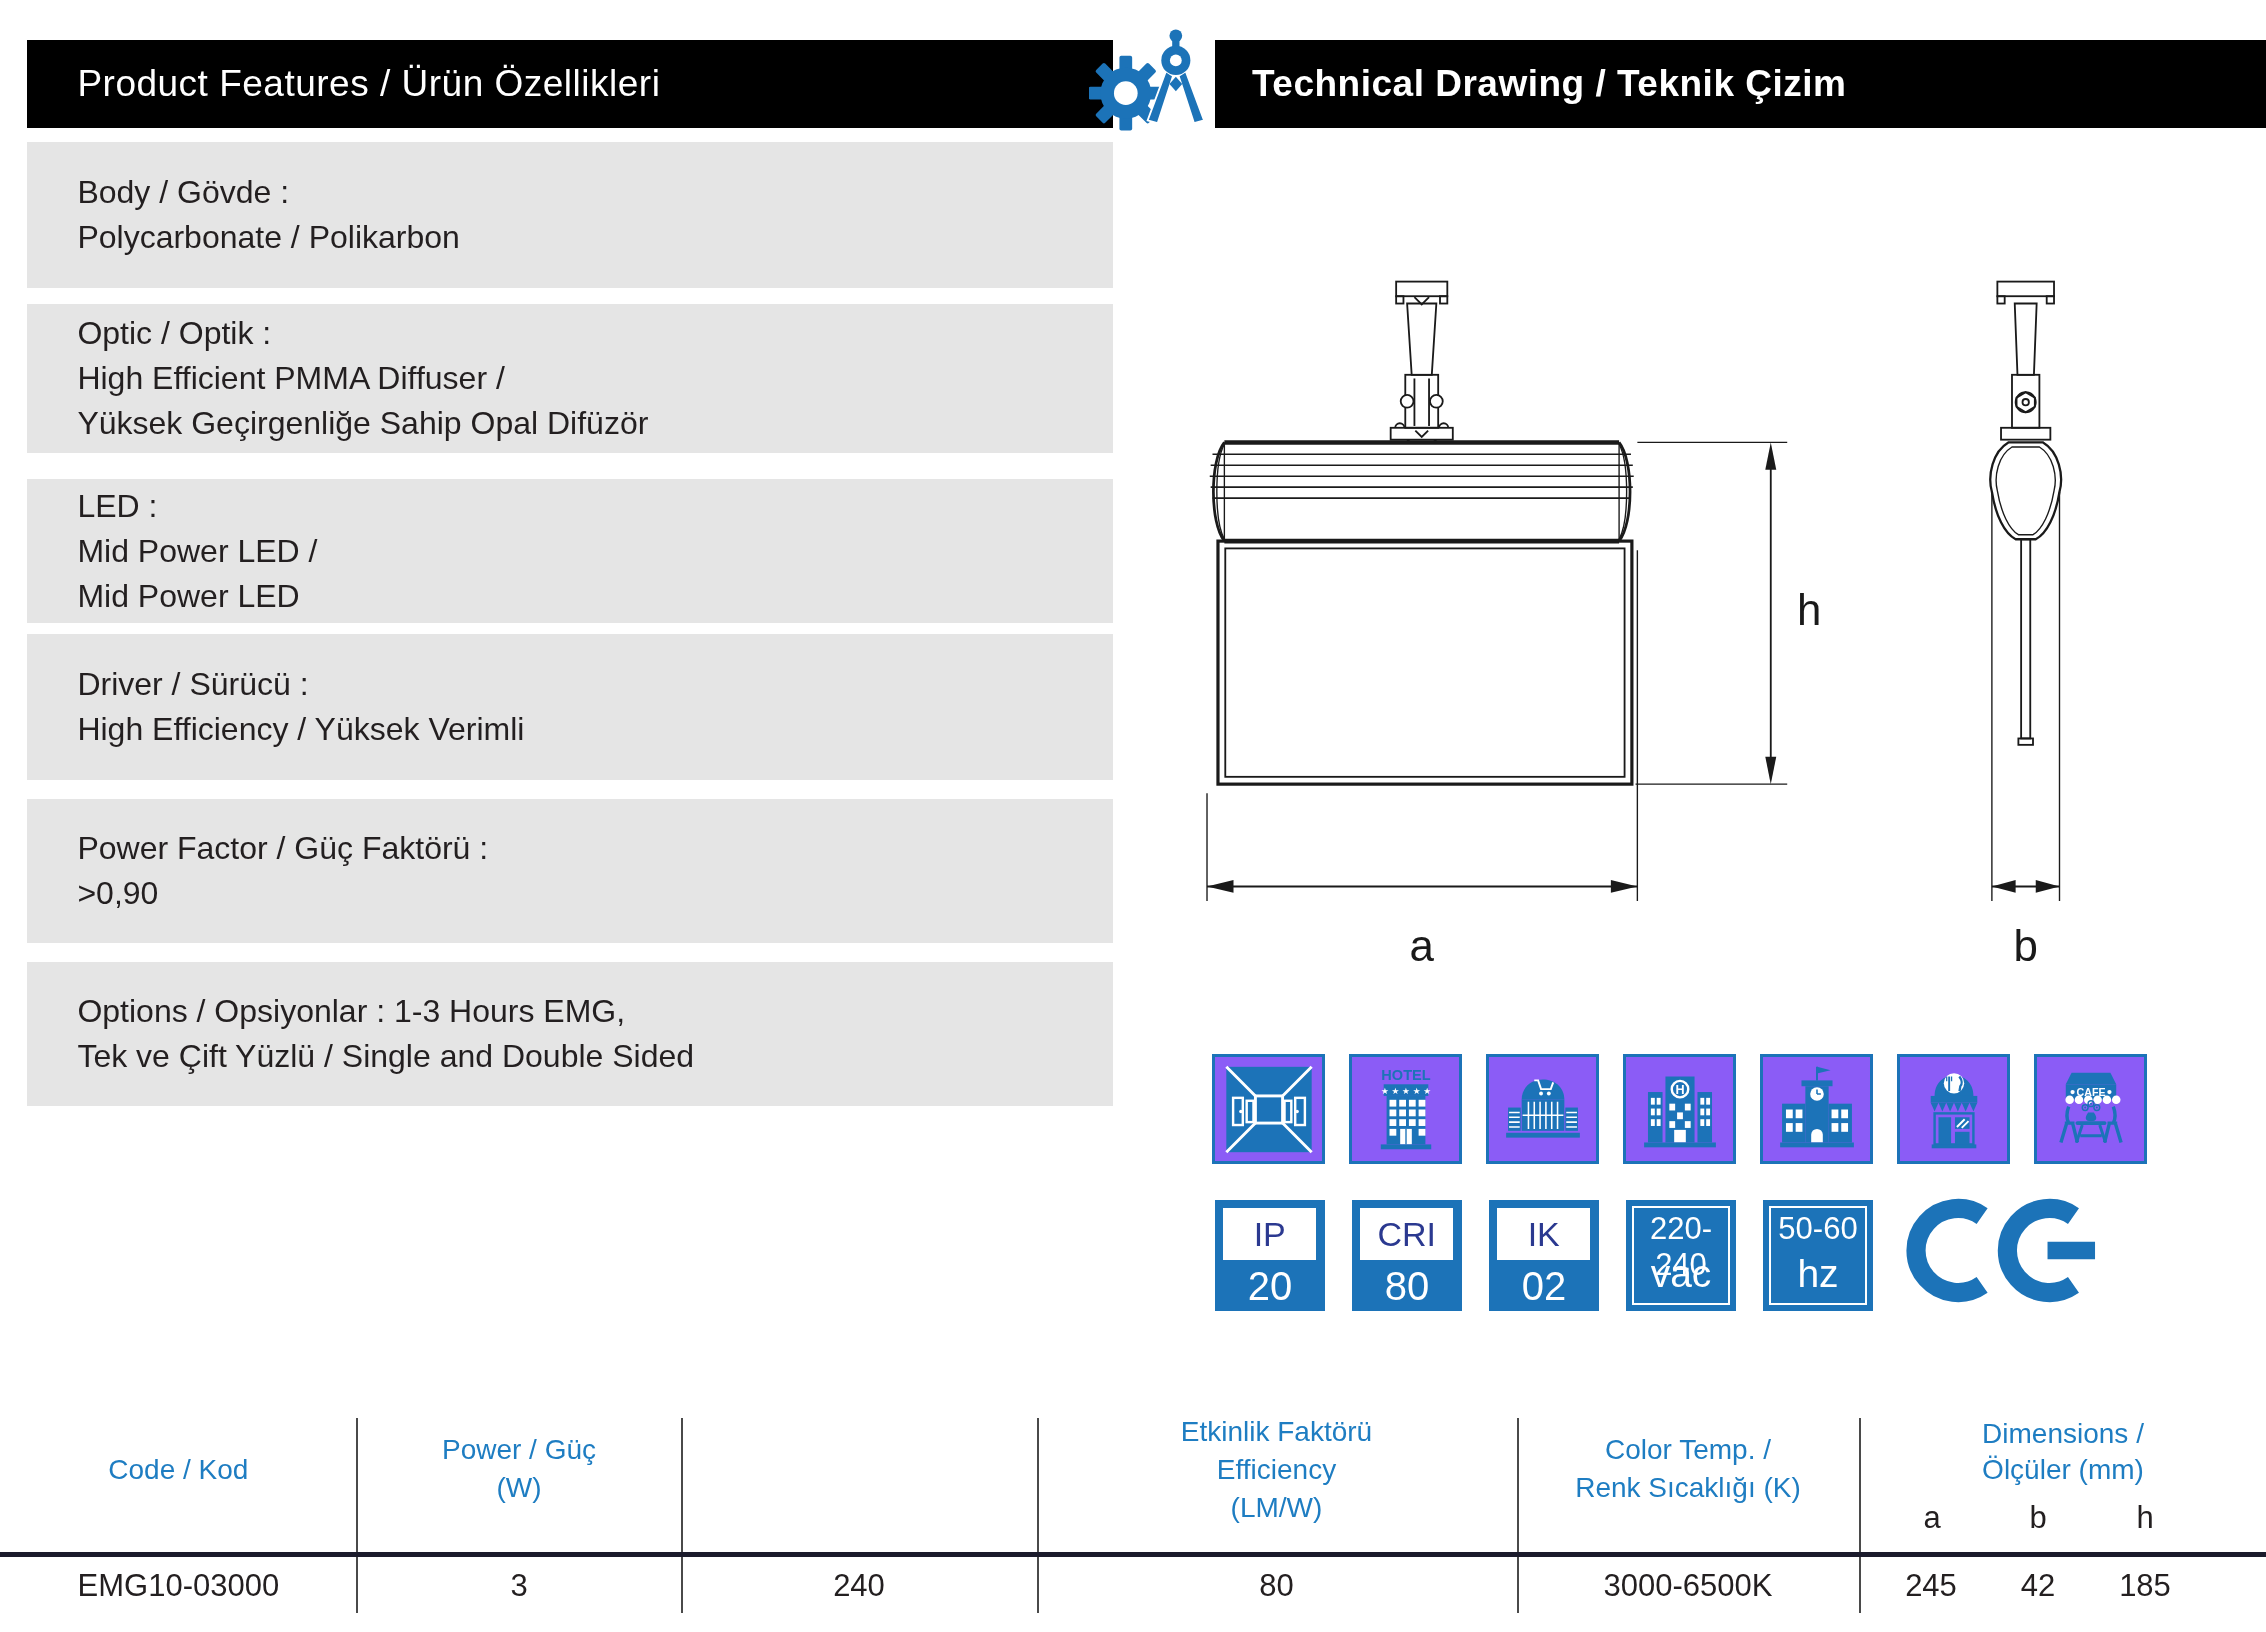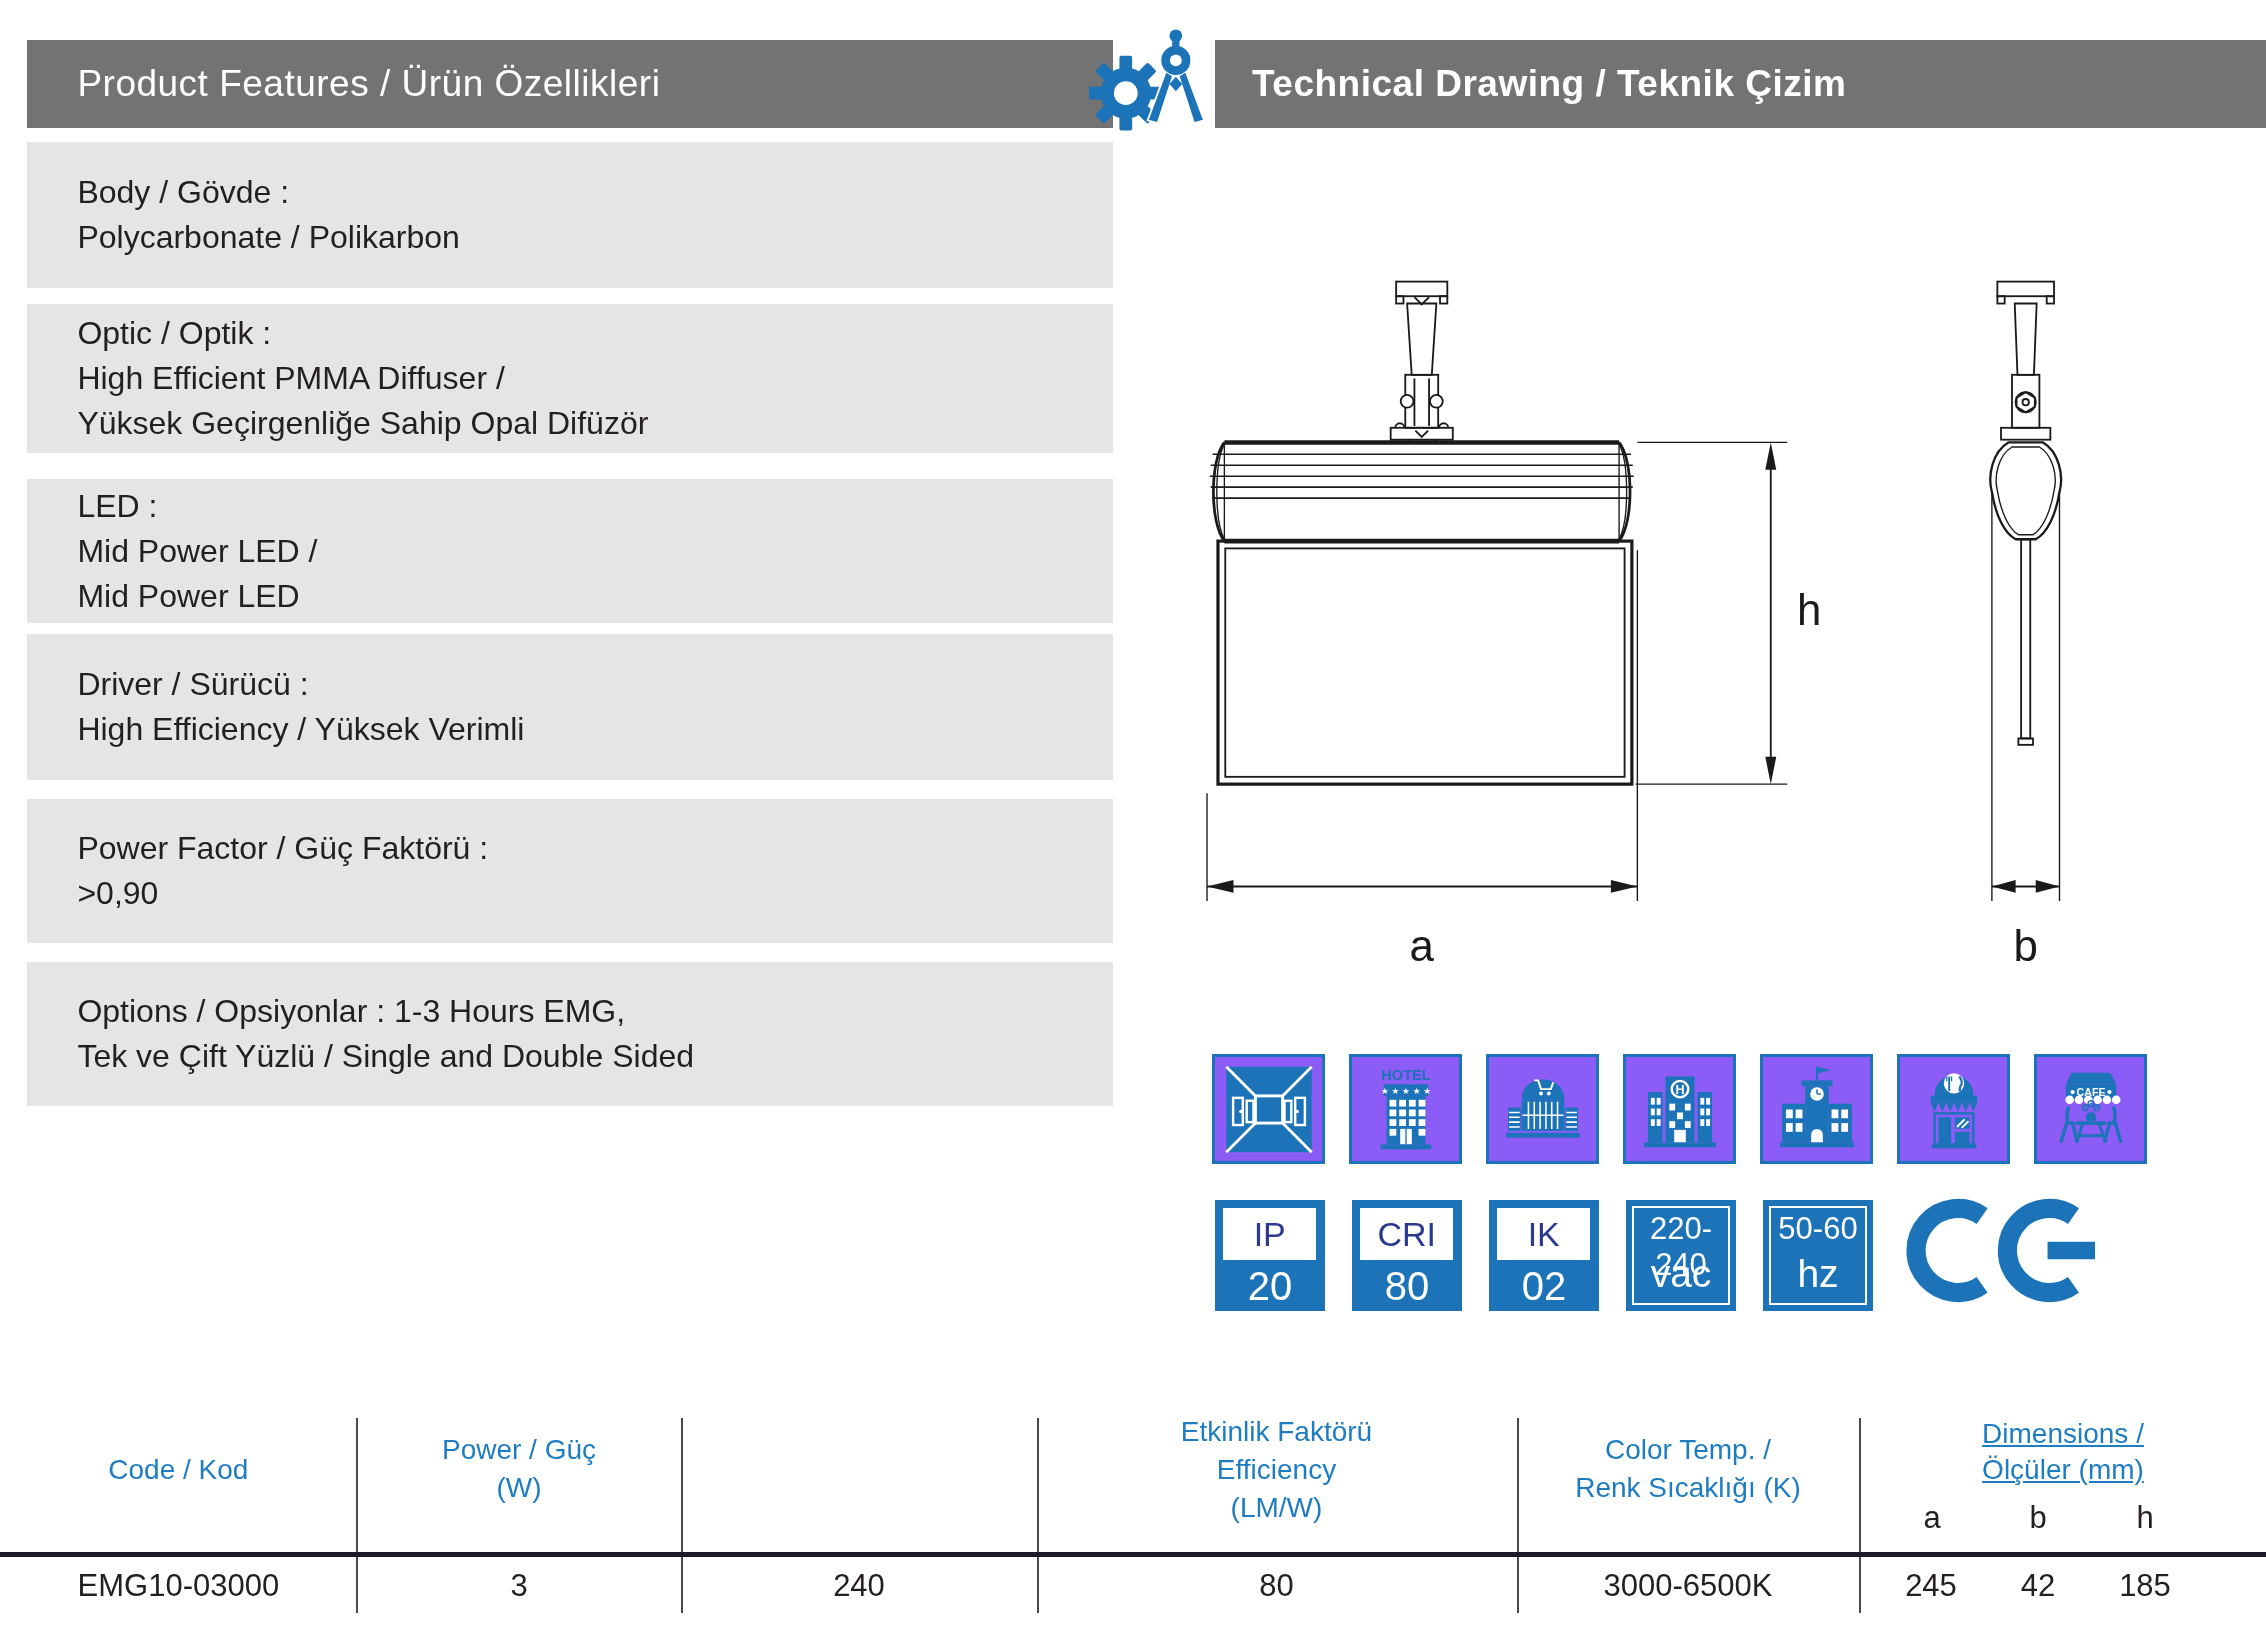--- a/index.html
+++ b/index.html
@@ -1,18 +1,18 @@
 <!DOCTYPE html>
 <html style="font-size:14.6px"><head>
 <meta charset="utf-8">
 <style>
   html,body{margin:0;padding:0;background:#ffffff;}
   .page{position:relative;width:2266px;height:1633px;background:#ffffff;
         font-family:"Liberation Sans",sans-serif;overflow:hidden;}
-  .bar{position:absolute;background:#737373;color:#ffffff;display:flex;align-items:center;}
+  .bar{position:absolute;background:#000000;color:#ffffff;display:flex;align-items:center;}
   .bar span{font-size:37px;letter-spacing:0.5px;}
   .feature-box{position:absolute;left:27.4px;width:1086px;background:#e5e5e5;
                display:flex;flex-direction:column;justify-content:center;
                padding-left:50px;box-sizing:border-box;}
   .feature-box .f-line{font-size:32px;line-height:45px;color:#231f20;}
   .app-icon{position:absolute;width:107px;height:104px;border:3.7px solid #1c73b8;
             background:#8b5cf6;display:flex;align-items:center;justify-content:center;}
   .badge{position:absolute;width:110px;height:111px;background:#1c73b8;}
   .badge .white-box{position:absolute;left:8.2px;top:8.2px;width:93px;height:52px;background:#ffffff;
                     display:flex;align-items:center;justify-content:center;
@@ -417,21 +417,21 @@
   </div>
   <div class="th" style="left:1055px;top:1413px;width:443px;">
     <div>Etkinlik Faktörü</div>
     <div>Efficiency</div>
     <div>(LM/W)</div>
   </div>
   <div class="th" style="left:1535px;top:1431px;width:306px;">
     <div>Color Temp. /</div>
     <div>Renk Sıcaklığı (K)</div>
   </div>
-  <div class="th" style="left:1878px;top:1416px;width:370px;line-height:36px;text-decoration:underline;">
+  <div class="th" style="left:1878px;top:1416px;width:370px;line-height:36px;">
     <div>Dimensions /</div>
     <div>Ölçüler (mm)</div>
   </div>
   <div class="sub-dim" style="left:1912px;">a</div>
   <div class="sub-dim" style="left:2018px;">b</div>
   <div class="sub-dim" style="left:2125px;">h</div>
 
   <div class="td" style="left:27.4px;top:1568px;width:302px;">EMG10-03000</div>
   <div class="td" style="left:375px;top:1568px;width:288px;">3</div>
   <div class="td" style="left:699px;top:1568px;width:320px;">240</div>

